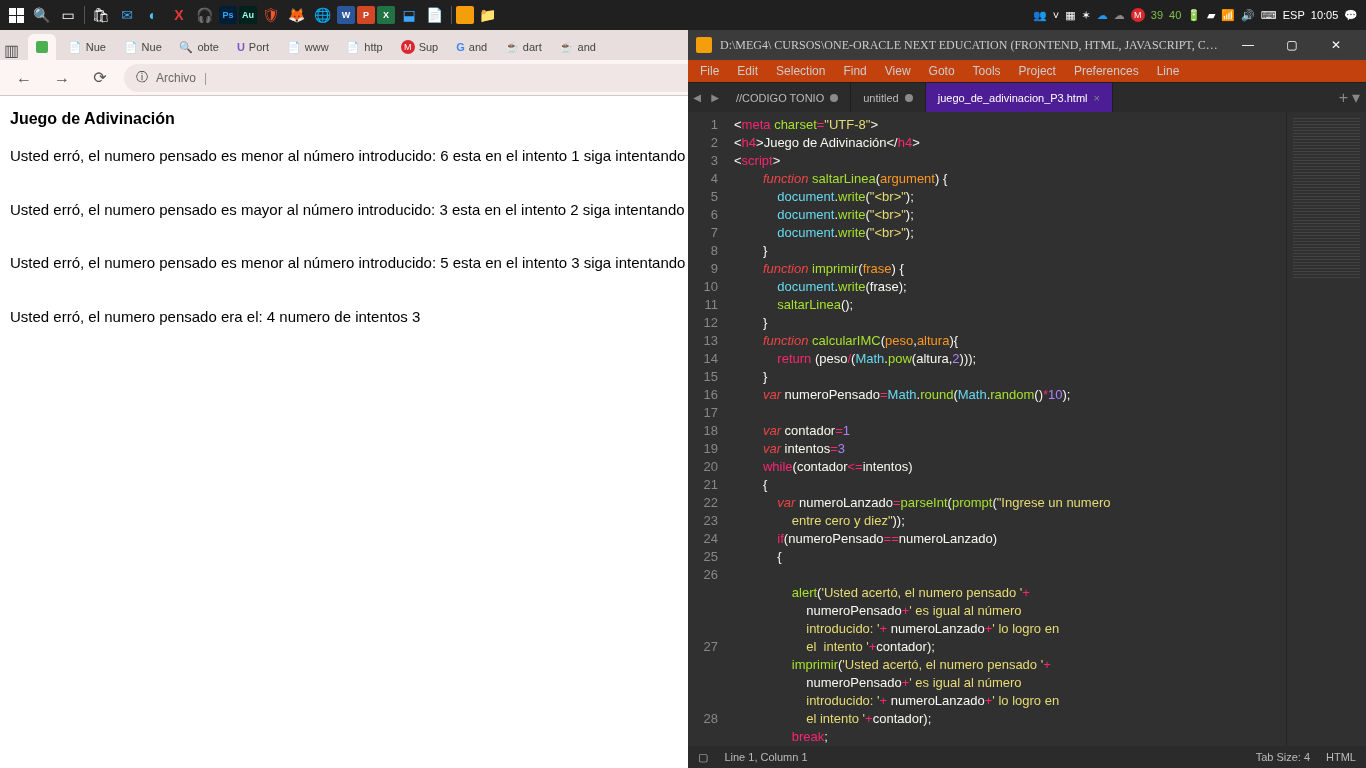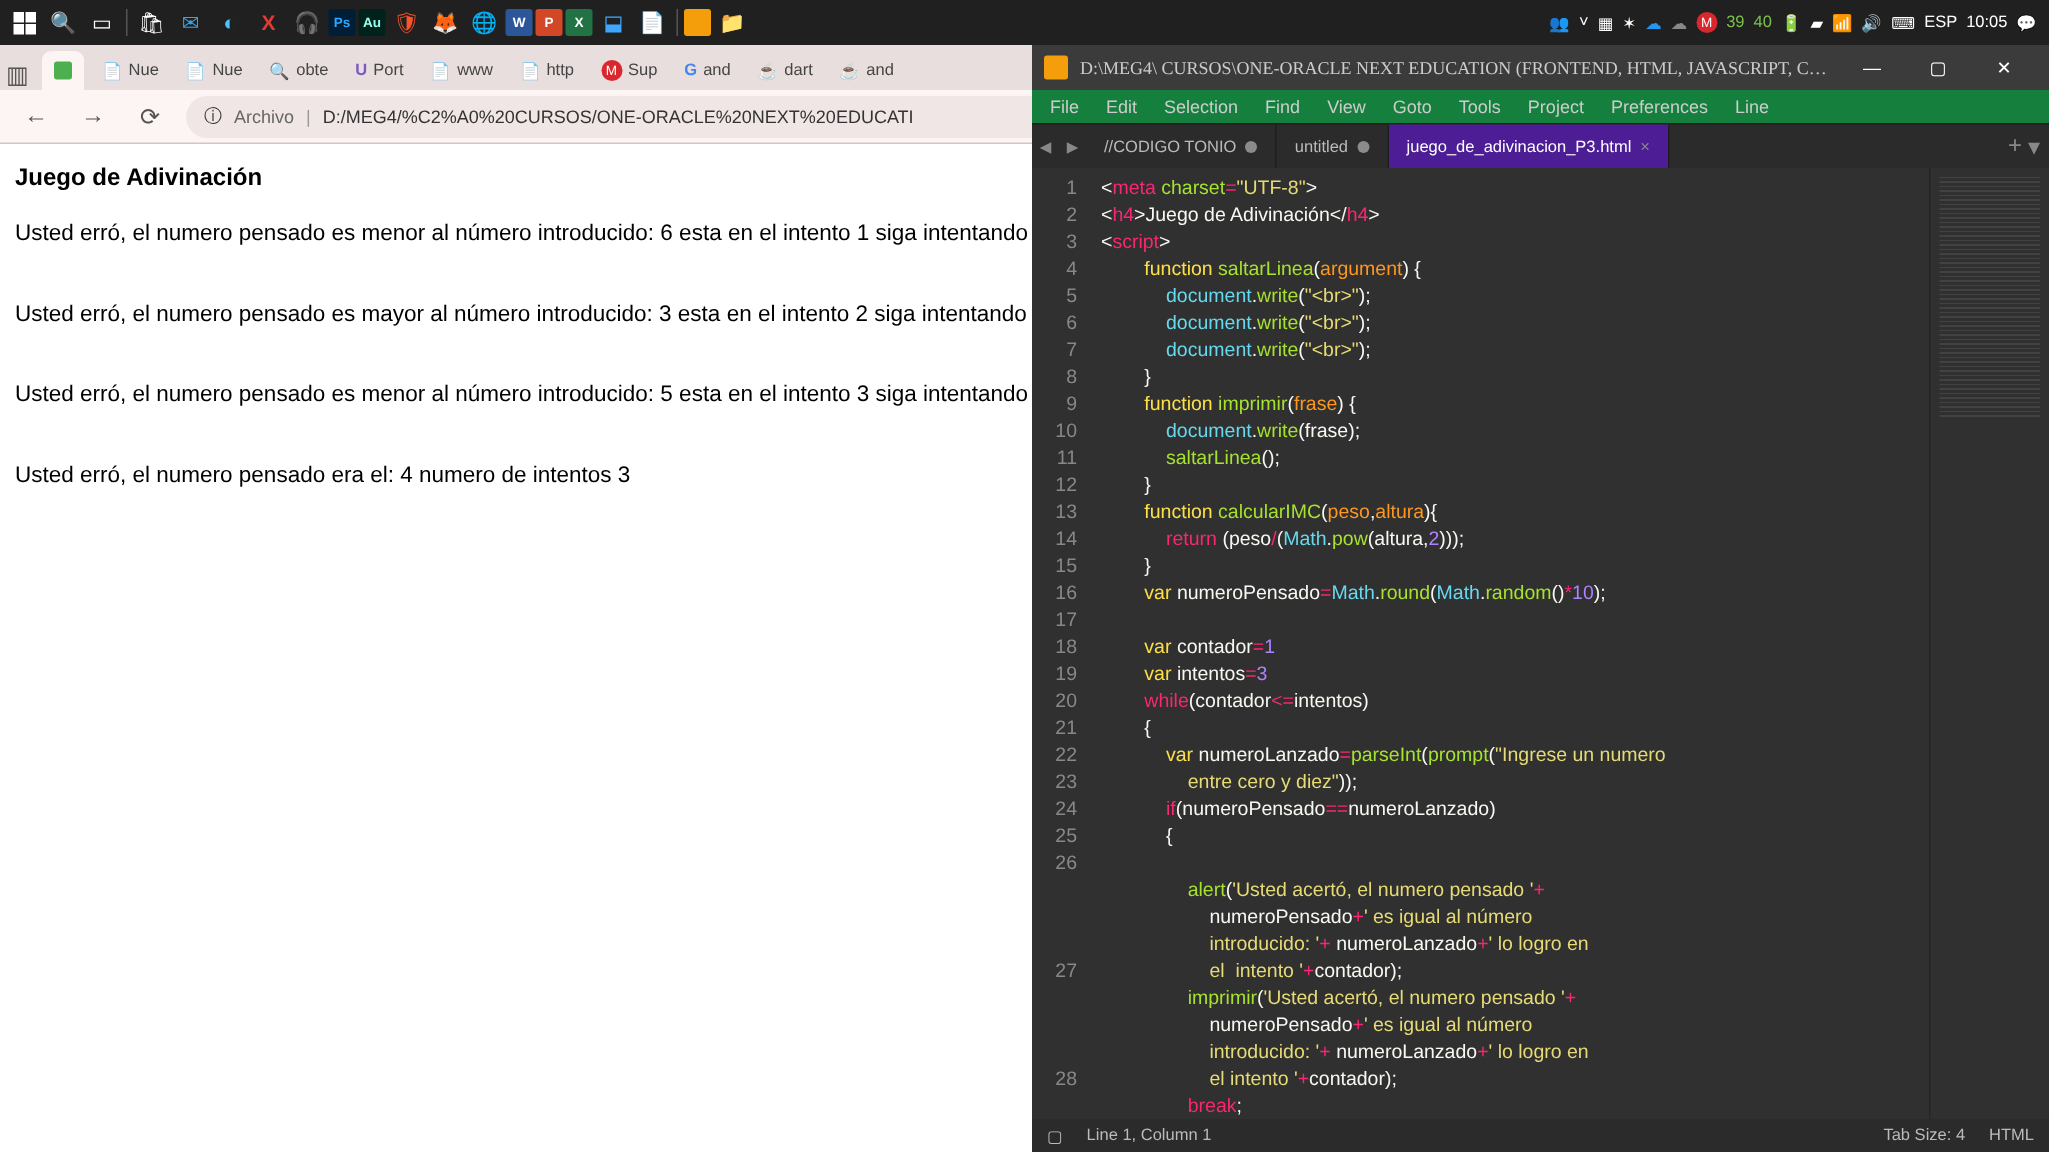--- a/index.html
+++ b/index.html
@@ -29,42 +29,42 @@
 .br-body h3{font-size:16px;font-weight:700;margin-bottom:18px}
 .br-body p{font-size:15px;margin-bottom:34px;line-height:1.3}
 
 
 .sublime{position:absolute;top:30px;right:0;width:678px;bottom:0;background:#3b3b3b;display:flex;flex-direction:column;color:#ddd;font-family:Consolas,monospace}
 .st-titlebar{height:30px;background:#3b3b3b;display:flex;align-items:center;padding:0 8px;gap:8px;font-size:12px}
 .st-titlebar .st-logo{width:16px;height:16px;background:#f59e0b;border-radius:2px}
 .st-titlebar .t{flex:1;color:#ccc;overflow:hidden;white-space:nowrap;text-overflow:ellipsis;font-family:"Segoe UI"}
 .st-winbtns{display:flex;gap:0}
 .st-winbtn{width:44px;height:30px;display:flex;align-items:center;justify-content:center;color:#fff;font-size:12px}
-.st-menubar{height:22px;background:#15803d;display:flex;align-items:center;gap:2px;padding:0 4px;font-size:12px;font-family:"Segoe UI"}
+.st-menubar{height:22px;background:#c2410c;display:flex;align-items:center;gap:2px;padding:0 4px;font-size:12px;font-family:"Segoe UI"}
 .st-menubar span{padding:2px 8px;color:#ccc}
 .st-tabs{height:30px;background:#2b2b2b;display:flex;align-items:stretch;border-top:1px solid #1e1e1e}
 .st-tabarrow{width:18px;display:flex;align-items:center;justify-content:center;color:#888;font-size:10px}
 .st-tab{display:flex;align-items:center;padding:0 12px;font-size:11px;color:#bbb;gap:6px;border-right:1px solid #1e1e1e;white-space:nowrap;font-family:"Segoe UI"}
 .st-tab.active{background:#4c1d95;color:#fff}
 .st-tab .mod-dot{width:8px;height:8px;border-radius:50%;background:#8b8b8b}
 .st-tab .close{color:#888}
 .st-tabs-right{margin-left:auto;display:flex;align-items:center;gap:4px;padding:0 6px;color:#888}
 .st-editor{flex:1;display:flex;background:#303030;overflow:hidden;position:relative}
 .st-gutter{width:40px;background:#303030;color:#888;text-align:right;padding:4px 10px 0 0;font-size:13px;line-height:18px}
 .st-code{flex:1;padding:4px 8px 0 6px;font-size:13px;line-height:18px;white-space:pre;overflow:hidden}
 .st-minimap{width:80px;background:#303030;border-left:1px solid #252525;position:relative}
 .st-minimap .mm{position:absolute;top:6px;left:6px;right:6px;height:160px;background:linear-gradient(#4a4a4a00,#4a4a4a00),repeating-linear-gradient(#555 0 1px,transparent 1px 3px);opacity:.5}
 .st-status{height:22px;background:#2b2b2b;display:flex;align-items:center;font-size:11px;padding:0 10px;gap:16px;color:#bbb;font-family:"Segoe UI"}
 .st-status .sp{flex:1}
 
 
 .c-tag{color:#f92672}
 .c-attr{color:#a6e22e}
 .c-str{color:#e6db74}
-.c-kw{color:#fde047;}
+.c-kw{color:#ef4444;font-style:italic}
 .c-kw2{color:#f92672}
 .c-fn{color:#a6e22e}
 .c-param{color:#fd971f;}
 .c-num{color:#ae81ff}
 .c-op{color:#f92672}
 .c-var{color:#66d9ef}
 .c-plain{color:#f8f8f2}
 .c-punct{color:#f8f8f2}
 .c-obj{color:#66d9ef;}
 </style>
@@ -153,21 +153,20 @@
     <div class="br-tab">☕<span>and</span></div>
   </div>
   <div class="br-toolbar">
     <div class="br-nav-btn">←</div>
     <div class="br-nav-btn">→</div>
     <div class="br-nav-btn">⟳</div>
     <div class="br-url">
       <span>ⓘ</span>
       <span class="proto">Archivo</span>
       <span style="color:#999">|</span>
-      <span>D:/MEG4/%C2%A0%20CURSOS/ONE-ORACLE%20NEXT%20EDUCATI</span>
     </div>
   </div>
   <div class="br-body">
     <h3>Juego de Adivinación</h3>
     <p>Usted erró, el numero pensado es menor al número introducido: 6 esta en el intento 1 siga intentando adiv</p>
     <p>Usted erró, el numero pensado es mayor al número introducido: 3 esta en el intento 2 siga intentando adiv</p>
     <p>Usted erró, el numero pensado es menor al número introducido: 5 esta en el intento 3 siga intentando adiv</p>
     <p>Usted erró, el numero pensado era el: 4 numero de intentos 3</p>
   </div>
 </div>

